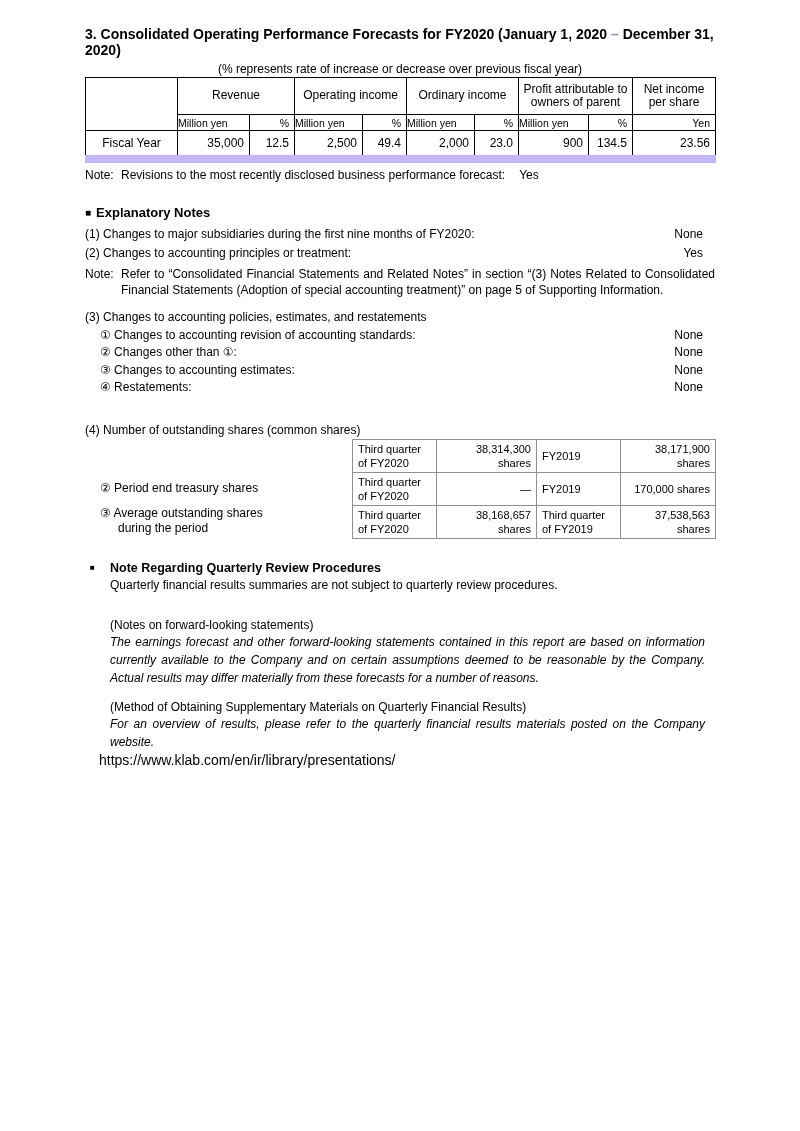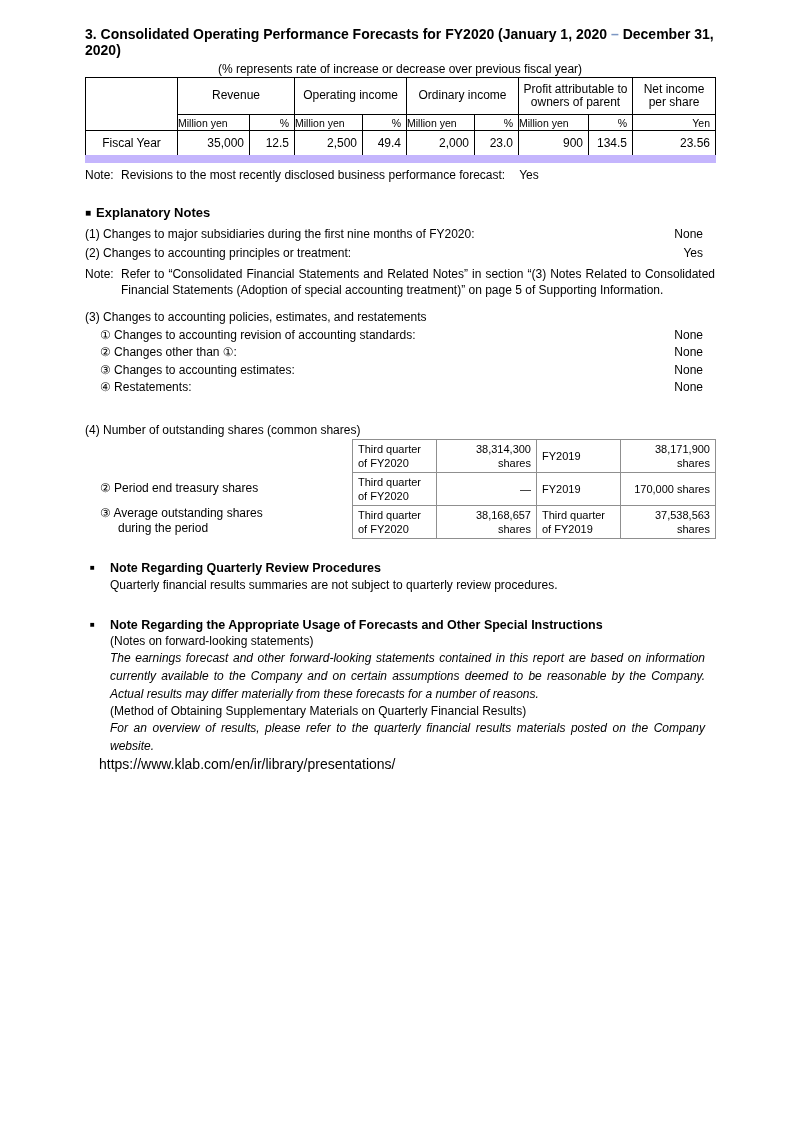--- a/index.html
+++ b/index.html
@@ -55,21 +55,21 @@
   .shares-table td.num { text-align: right; }
 
   
   .note-sec { margin-top: 21px; }
   .note-sec-heading { font-size: 12.5px; font-weight: bold; line-height: 16px; }
   .note-sec-heading .sq { display: inline-block; width: 25px; padding-left: 5px; font-size: 8px; vertical-align: 2px; }
   .note-body { margin-left: 25px; width: 595px; font-size: 12px; line-height: 18px; }
   .note-body.just { text-align: justify; font-style: italic; }
   .note-sub-heading { margin-left: 25px; font-size: 12px; line-height: 16px; }
   .mt4 { }
-  .mt10 { }
+  .mt10 { margin-top: 12px; }
   .url-line { margin-left: 14px; font-size: 14px; line-height: 18px; }
 </style>
 </head>
 <body>
 
 <div class="content">
 
   <div class="doc-title"><span>3. Consolidated Operating Performance Forecasts for FY2020 (January 1, 2020 </span><span class="dash">–</span><span> December 31, 2020)</span></div>
 
   <div class="caption">(% represents rate of increase or decrease over previous fiscal year)</div>
@@ -202,21 +202,20 @@
     </tbody>
       </table>
   </div>
 
   <div class="note-sec">
     <div class="note-sec-heading"><span class="sq">■</span><span>Note Regarding Quarterly Review Procedures</span></div>
     <div class="note-body mt4">Quarterly financial results summaries are not subject to quarterly review procedures.</div>
   </div>
 
   <div class="note-sec" style="margin-top:23px">
-    <div class="note-sec-heading"><span class="sq">■</span><span>Note Regarding the Appropriate Usage of Forecasts and Other Special Instructions</span></div>
     <div class="note-sub-heading">(Notes on forward-looking statements)</div>
     <div class="note-body just">The earnings forecast and other forward-looking statements contained in this report are based on information currently available to the Company and on certain assumptions deemed to be reasonable by the Company. Actual results may differ materially from these forecasts for a number of reasons.</div>
 
     <div class="note-sub-heading mt10">(Method of Obtaining Supplementary Materials on Quarterly Financial Results)</div>
     <div class="note-body just">For an overview of results, please refer to the quarterly financial results materials posted on the Company website.</div>
     <div class="url-line">https://www.klab.com/en/ir/library/presentations/</div>
   </div>
 
 </div>
 

